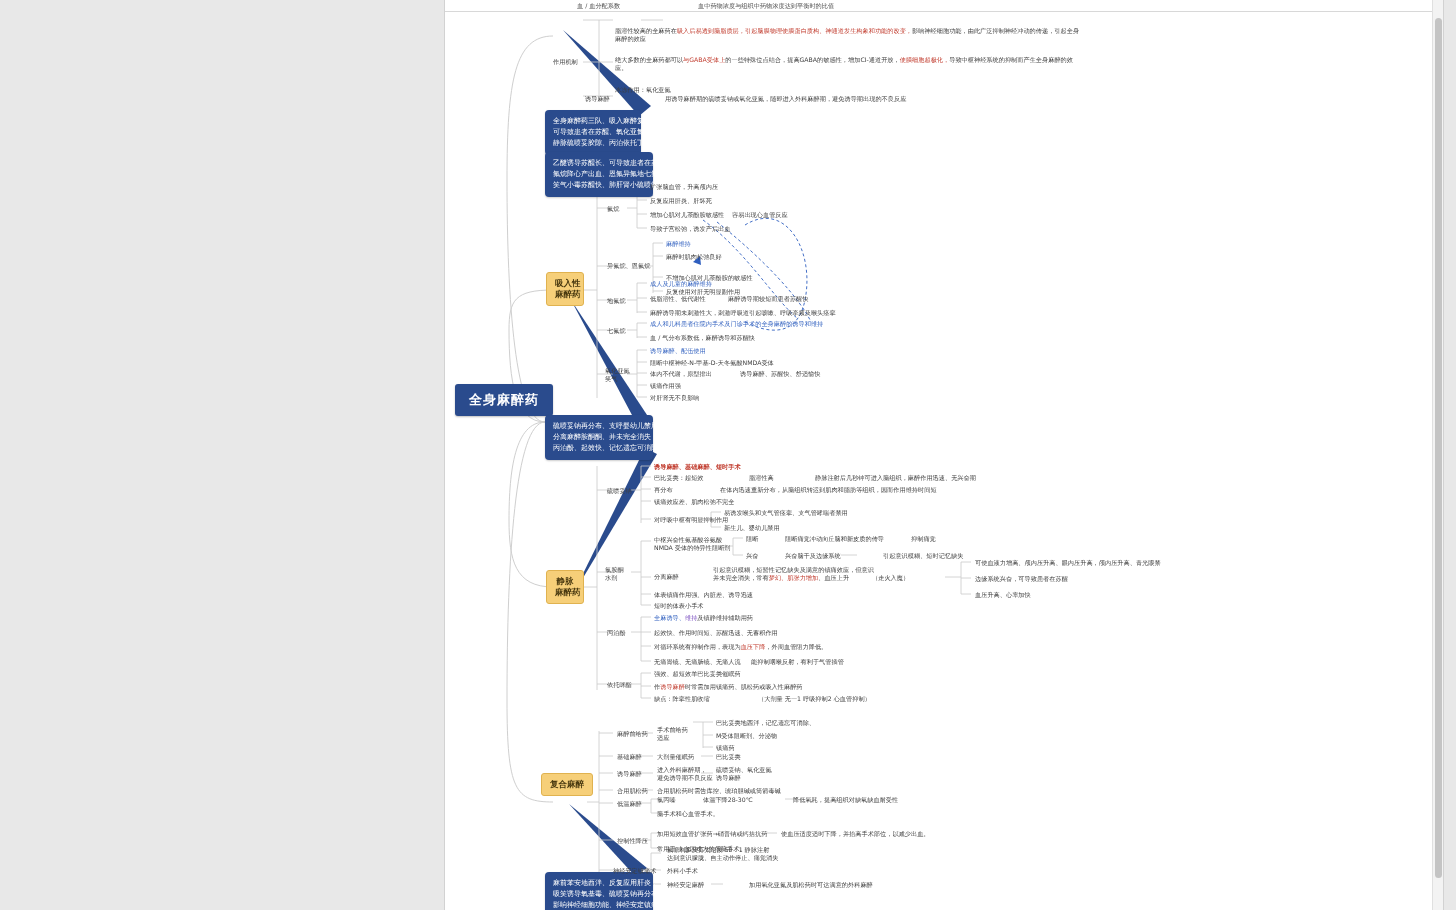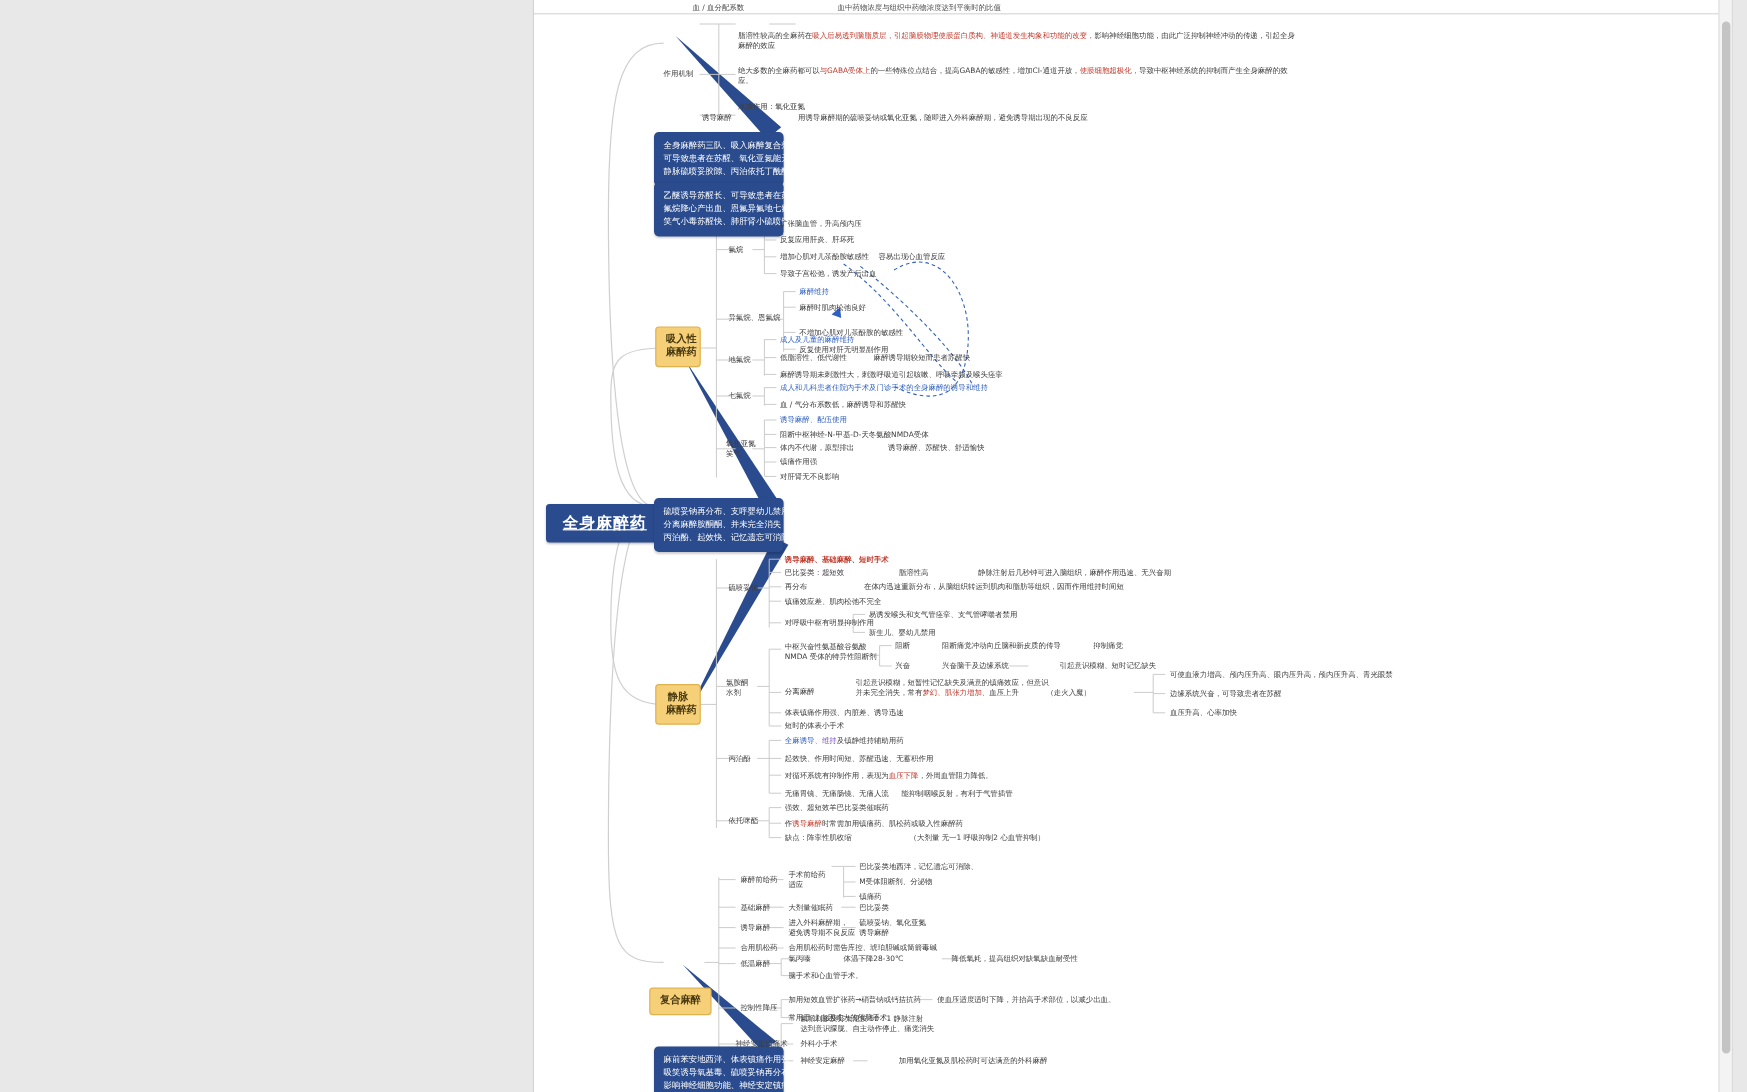--- a/index.html
+++ b/index.html
@@ -285,51 +285,51 @@
     <div class="leaf" style="left:170px;top:27px;max-width:470px;white-space:normal;">
       <span class="k">脂溶性较高的全麻药在</span><span class="r">吸入后易透到脑脂质层，引起脑膜物理使膜蛋白质构、神通道发生构象和功能的改变，</span><span class="k">影响神经细胞功能，由此广泛抑制神经冲动的传递，引起全身麻醉的效应</span>
     </div>
     <div class="leaf" style="left:170px;top:56px;max-width:470px;white-space:normal;">
       <span class="k">绝大多数的全麻药都可以</span><span class="r">与GABA受体上</span><span class="k">的一些特殊位点结合，提高GABA的敏感性，增加CI-通道开放，</span><span class="r">使膜细胞超极化，</span><span class="k">导致中枢神经系统的抑制而产生全身麻醉的效应。</span>
     </div>
     <div class="leaf" style="left:170px;top:86px;">冰冻作用：氧化亚氮</div>
     <div class="leaf" style="left:140px;top:95px;">诱导麻醉</div>
     <div class="leaf" style="left:220px;top:95px;">用诱导麻醉期的硫喷妥钠或氧化亚氮，随即进入外科麻醉期，避免诱导期出现的不良反应</div>
 
-    <div class="node root-node" style="left:10px;top:420px;text-decoration:underline;">全身麻醉药</div>
+    <div class="node root-node" style="left:10px;top:384px;">全身麻醉药</div>
 
     <div class="node branch-node" style="left:101px;top:272px;width:38px;">
       <div>吸入性</div>
       <div>麻醉药</div>
     </div>
     <div class="node branch-node" style="left:101px;top:570px;width:38px;">
       <div>静脉</div>
       <div>麻醉药</div>
     </div>
-    <div class="node branch-node" style="left:96px;top:823px;">
+    <div class="node branch-node" style="left:96px;top:773px;">
       <div>复合麻醉</div>
     </div>
 
-    <div class="node callout" style="left:100px;top:110px;width:108px;">
+    <div class="node callout" style="left:100px;top:110px;width:96px;font-family:Liberation Mono, monospace;">
       <div>全身麻醉药三队、吸入麻醉复合剂；</div>
       <div>可导致患者在苏醒、氧化亚氮能天冬；</div>
       <div>静脉硫喷妥胶隙、丙泊依托丁酰酮；</div>
     </div>
     <div class="node callout" style="left:100px;top:152px;width:108px;">
       <div>乙醚诱导苏醒长、可导致患者在苏醒；</div>
       <div>氟烷降心产出血、恩氟异氟地七氟；</div>
       <div>笑气小毒苏醒快、肺肝肾小硫喷钠；</div>
     </div>
     <div class="node callout" style="left:100px;top:415px;width:108px;">
       <div>硫喷妥钠再分布、支呼婴幼儿禁用；</div>
       <div>分离麻醉胺酮酮、并未完全消失；</div>
       <div>丙泊酚、起效快、记忆遗忘可消除；</div>
     </div>
     <div class="node callout" style="left:100px;top:872px;width:108px;">
-      <div>麻前苯安地西泮、体表镇痛作用强；</div>
+      <div>麻前苯安地西泮、反复应用肝炎；</div>
       <div>吸笑诱导氧基毒、硫喷妥钠再分布；</div>
       <div>影响神经细胞功能、神经安定镇痛术；</div>
     </div>
 
     <div class="leaf" style="left:162px;top:205px;">氟烷</div>
     <div class="leaf" style="left:205px;top:183px;">扩张脑血管，升高颅内压</div>
     <div class="leaf" style="left:205px;top:197px;">反复应用肝炎、肝坏死</div>
     <div class="leaf" style="left:205px;top:211px;">增加心肌对儿茶酚胺敏感性</div>
     <div class="leaf" style="left:287px;top:211px;">容易出现心血管反应</div>
     <div class="leaf" style="left:205px;top:225px;">导致子宫松弛，诱发产后出血</div>

